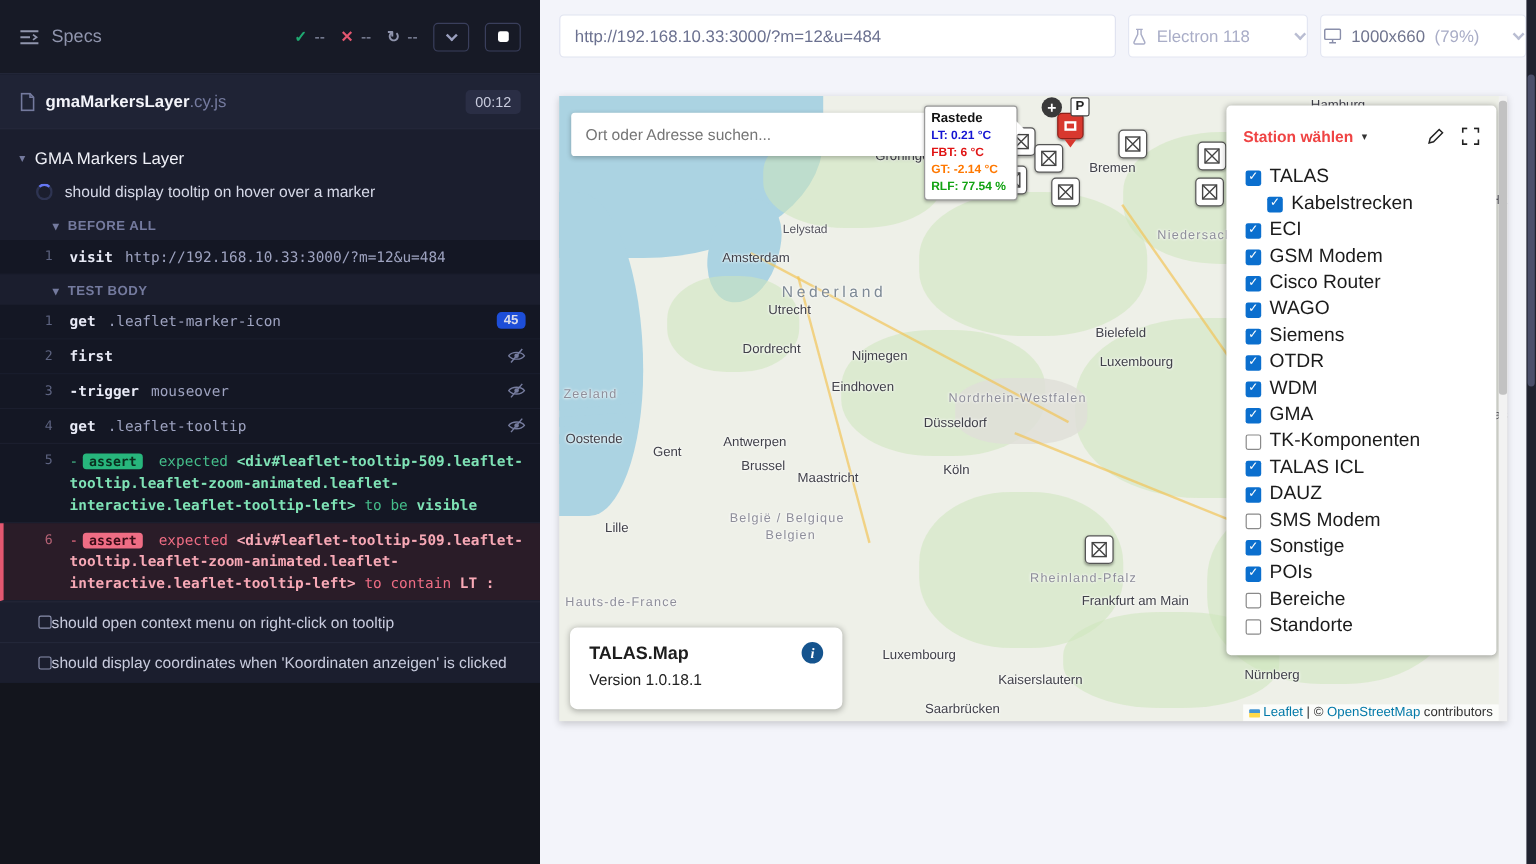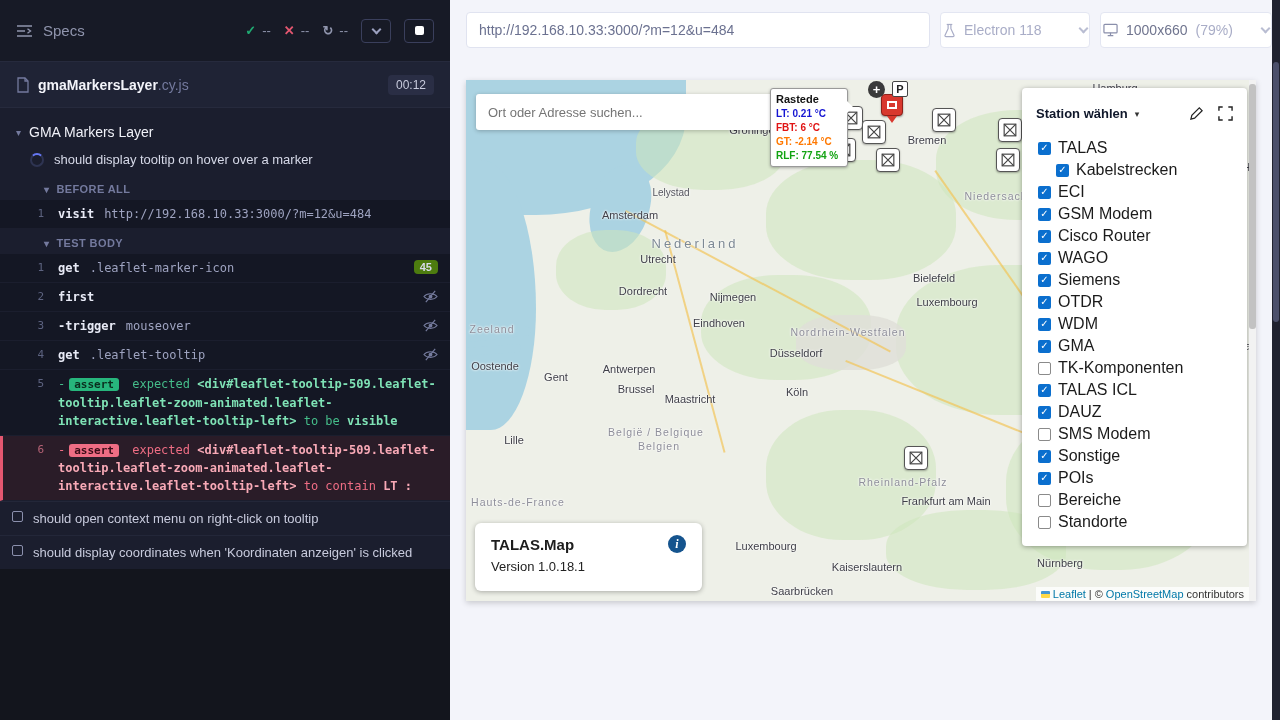--- a/index.html
+++ b/index.html
@@ -27,31 +27,31 @@
 .test-row{display:flex;align-items:center;gap:10px;padding:6px 16px 8px 30px;color:#d6d9e8;font-size:13px}
 .spinner{width:14px;height:14px;border:2px solid #2e3452;border-top-color:#6577f3;border-radius:50%;flex:none;animation:spin 1s linear infinite}
 @keyframes spin{to{transform:rotate(360deg)}}
 .hook{display:flex;align-items:center;gap:7px;padding:8px 16px 5px 44px;color:#747a9e;font-size:11px;letter-spacing:.4px;font-weight:bold}
 .cmd{display:flex;background:#141724;border-bottom:1px solid #1b1e2e;padding:5px 0;font-family:"DejaVu Sans Mono",monospace;font-size:12px}
 .cmd-num{width:58px;text-align:right;padding-right:14px;color:#5d6380;flex:none;font-size:11px;padding-top:2px}
 .cmd-body{flex:1;padding-right:10px;line-height:1.5;overflow-wrap:anywhere}
 .cmd-method{color:#e8eaf6;font-weight:bold;margin-right:10px}
 .cmd-args{color:#9ea3c0}
 .cmd-right{margin-left:auto;padding-right:12px;display:flex;align-items:flex-start;flex:none;padding-top:1px}
-.badge{background:#4d7c0f;color:#d8dbea;border-radius:4px;padding:1px 6px;font-size:11px;font-family:"Liberation Sans",sans-serif;font-weight:bold}
+.badge{background:#1d4ed8;color:#d8dbea;border-radius:4px;padding:1px 6px;font-size:11px;font-family:"Liberation Sans",sans-serif;font-weight:bold}
 .pill{border-radius:3px;padding:0 5px;margin:0 6px 0 4px;font-size:11px;font-weight:bold}
 .assert-pass .cmd-body{color:#45bd8a}
 .assert-pass .pill{background:#27b67c;color:#0b2f1f}
 .assert-pass .a-el,.assert-pass .a-val{font-weight:bold;color:#7fe3b6}
 .assert-fail{background:#2a1c28;border-left:3px solid #e45770}
 .assert-fail .cmd-num{width:55px;color:#b56275}
 .assert-fail .cmd-body{color:#ef6d84}
 .assert-fail .pill{background:#ef6d84;color:#3a0d18}
 .assert-fail .a-el,.assert-fail .a-val{font-weight:bold;color:#f8a9b6}
-.qtest{display:flex;align-items:flex-start;gap:10px;padding:9px 16px 9px 12px;font-size:13px;color:#c8cbdd;border-top:1px solid #232739;background:#1b1e2e}
+.qtest{display:flex;align-items:center;padding:9px 16px 9px 32px;font-size:13px;color:#c8cbdd;border-top:1px solid #232739;background:#1b1e2e}
 .qbox{width:11px;height:11px;border:1px solid #8b90ad;border-radius:2px;flex:none}
 
 
 .aut{flex:1;position:relative;height:720px}
 .aut-header{height:60px;display:flex;align-items:center;padding:0 14px 0 16px;gap:10px}
 .url-bar{width:464px;height:36px;background:#fff;border:1px solid #e0e3f0;border-radius:4px;display:flex;align-items:center;padding:0 12px}
 .url-bar input{border:none;outline:none;width:100%;font-size:14px;color:#6b7190;background:transparent;font-family:"Liberation Sans",sans-serif}
 .sel{height:36px;background:#fff;border:1px solid #e3e6f2;border-radius:4px;display:flex;align-items:center;gap:8px;padding:0 2px;font-size:14px;cursor:pointer}
 .sel.browser{color:#a9adc7;width:150px}
 .sel.viewport{color:#70758f;width:172px}
@@ -77,21 +77,21 @@
 .mk{position:absolute;width:24px;height:24px;background:#fff;border:1px solid #555;border-radius:4px;display:flex;align-items:center;justify-content:center;box-shadow:0 1px 2px rgba(0,0,0,.3);z-index:25}
 .mk svg{width:14px;height:14px;display:block}
 .pin{position:absolute;z-index:26;width:22px;height:30px}
 .pin .head{width:22px;height:22px;background:#d8382e;border:1px solid #8e1f18;border-radius:4px;display:flex;align-items:center;justify-content:center;box-shadow:0 1px 2px rgba(0,0,0,.4)}
 .pin .head span{width:10px;height:8px;border:2px solid #fff;display:block}
 .pin .tip{width:0;height:0;border-left:5px solid transparent;border-right:5px solid transparent;border-top:7px solid #d8382e;margin:0 auto}
 .ovl-plus{position:absolute;width:17px;height:17px;border-radius:50%;background:#3a3a3a;color:#fff;display:flex;align-items:center;justify-content:center;font-size:13px;font-weight:bold;z-index:27;cursor:pointer}
 .ovl-p{position:absolute;width:16px;height:16px;background:#fff;border:1px solid #444;color:#222;display:flex;align-items:center;justify-content:center;font-size:11px;font-weight:bold;z-index:27;border-radius:2px;cursor:pointer}
 .stpanel{position:absolute;right:9px;top:8px;width:225px;height:458px;background:#fff;border-radius:4px;box-shadow:0 1px 5px rgba(0,0,0,.35);z-index:40;padding-top:18px}
 .st-head{display:flex;align-items:center;padding:0 14px 16px;gap:7px}
-.st-title{font-size:13px;font-weight:bold;color:#0f172a;cursor:pointer}
+.st-title{font-size:13px;font-weight:bold;color:#ef4444;cursor:pointer}
 .st-caret{color:#333;font-size:9px}
 .st-icons{margin-left:auto;display:flex;gap:14px;align-items:center}
 .st-row{display:flex;align-items:center;gap:7px;height:22px;padding-left:16px;cursor:pointer}
 .st-row.indent{padding-left:34px}
 .cb{width:13px;height:13px;border-radius:2px;flex:none;display:flex;align-items:center;justify-content:center;font-size:10px;line-height:1}
 .cb.on{background:#0b6fce;color:#fff}
 .cb.off{background:#fff;border:1px solid #8a8a8a}
 .st-label{font-size:16px;color:#1b1b1b}
 .vcard{position:absolute;left:9px;top:443px;width:227px;height:68px;background:#fff;border-radius:6px;box-shadow:0 1px 5px rgba(0,0,0,.3);z-index:40;padding:12px 16px}
 .vcard .row1{display:flex;align-items:center;justify-content:space-between}

